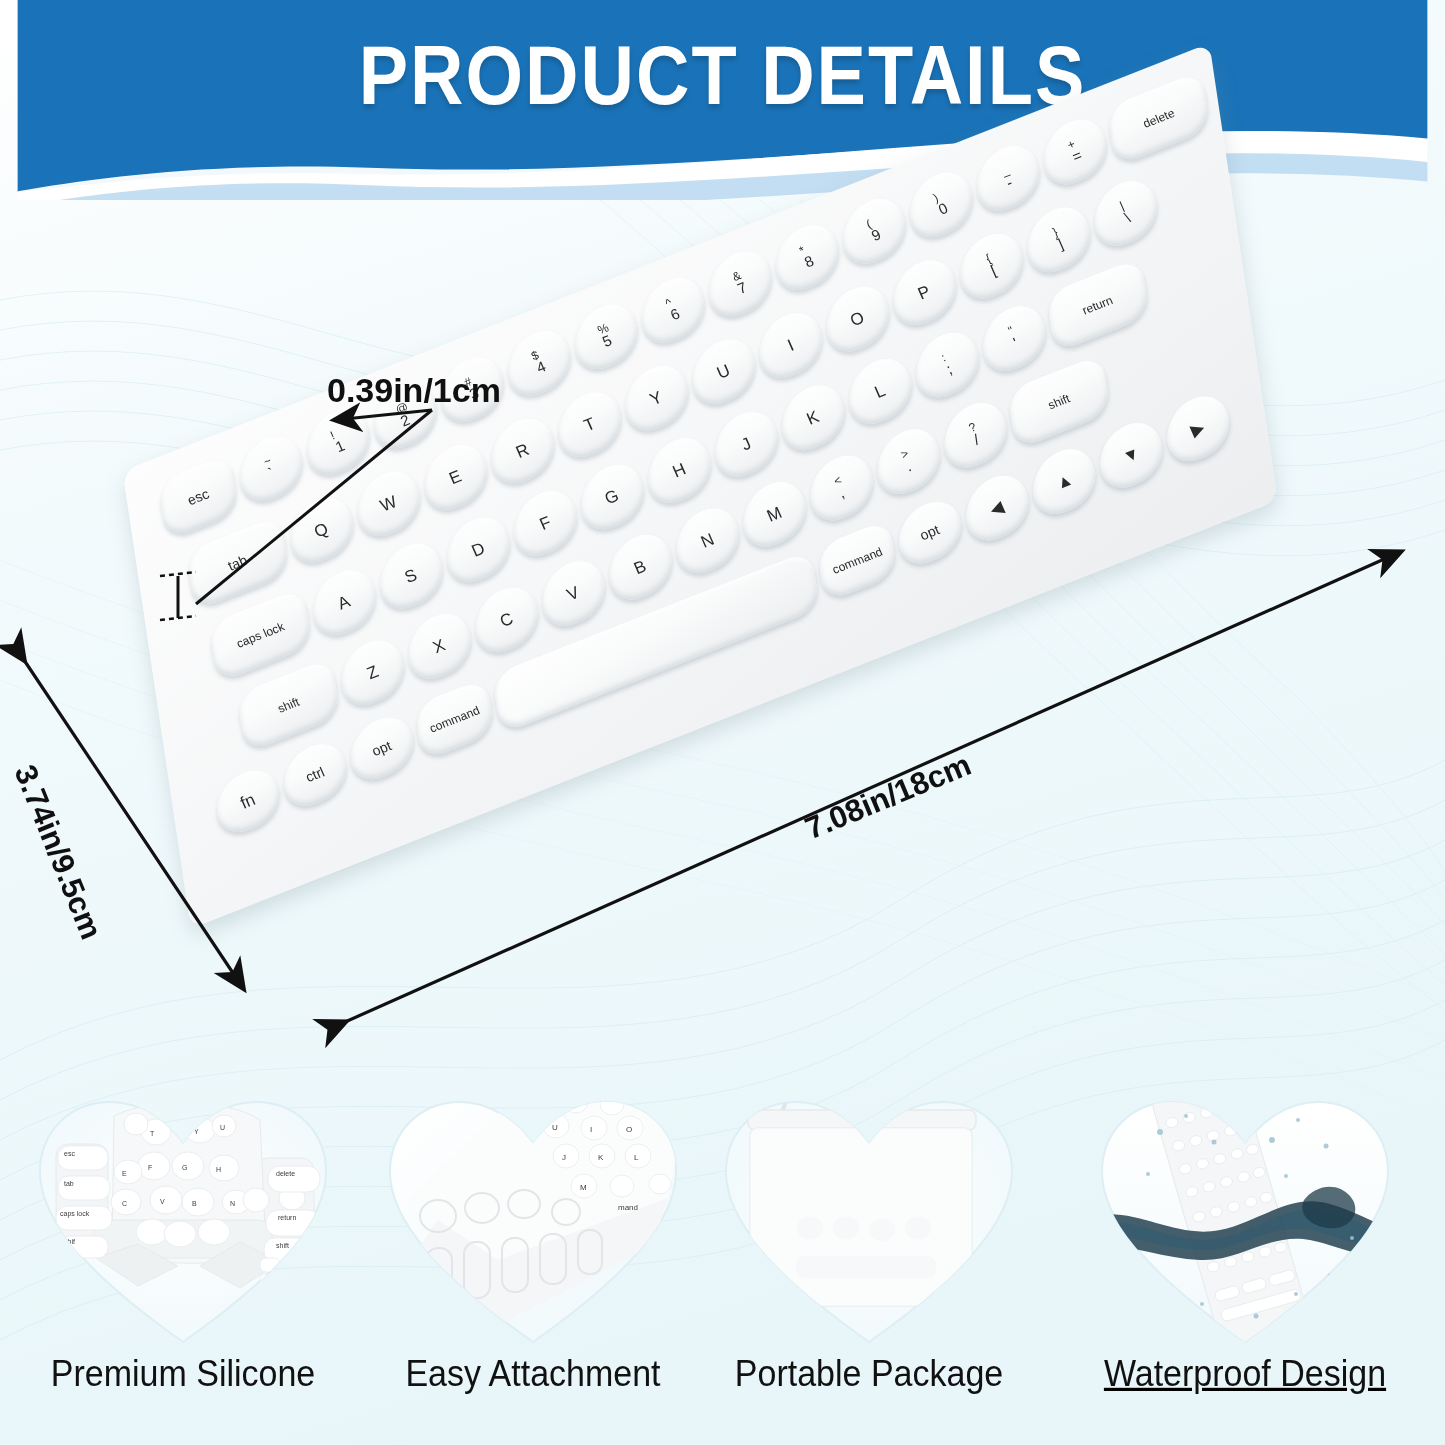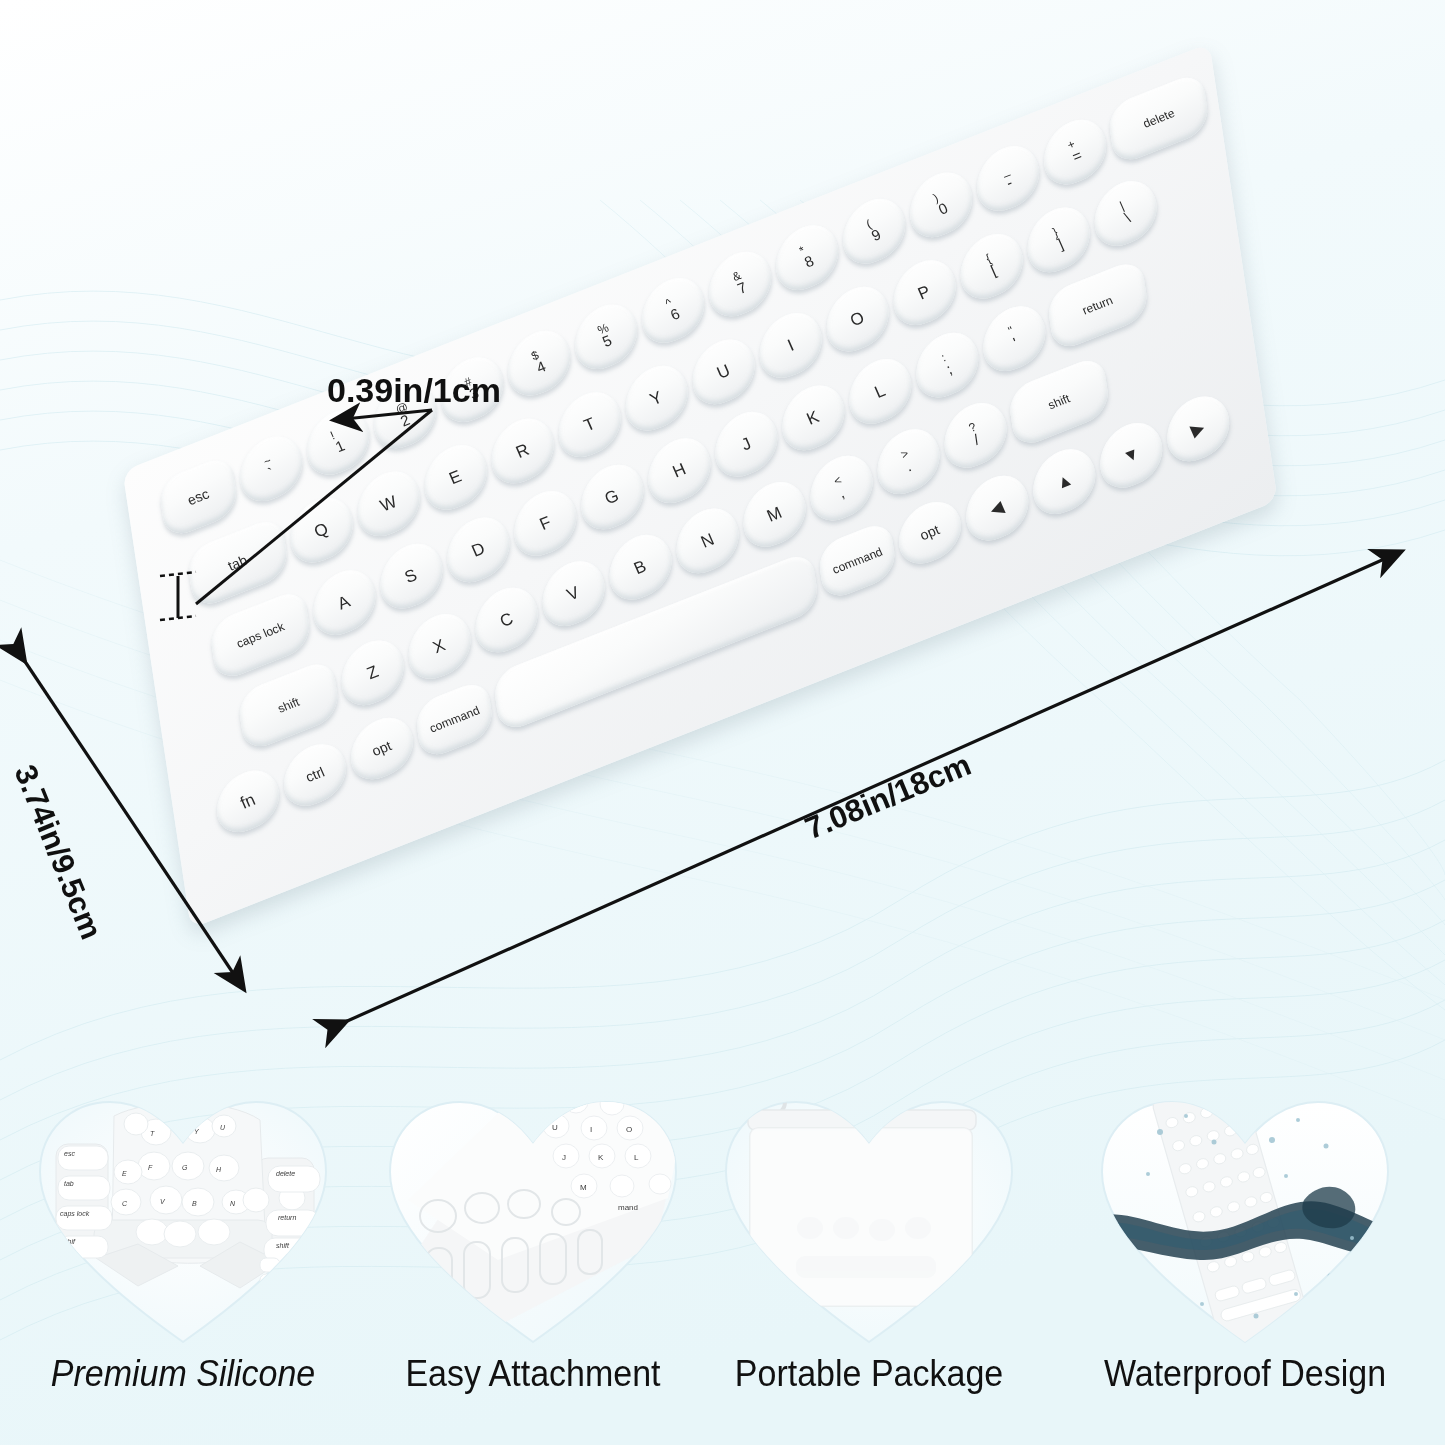--- a/index.html
+++ b/index.html
@@ -69,24 +69,24 @@
   
   .overlay{position:absolute;inset:0;pointer-events:none;}
 
   
   .features{position:absolute;left:0;top:1080px;width:1445px;height:365px;}
   .feat{position:absolute;width:330px;text-align:center;}
   .feat .heart{position:relative;width:310px;height:268px;margin:0 auto;}
   .feat .heart .clipbox{width:310px;height:268px;}
   .feat .cap{margin-top:6px;font-size:34px;color:#111;font-family:"Liberation Sans", sans-serif;
     transform:scaleY(1.06);}
-  .f1{left:18px;top:0;font-style:italic;}
+  .f1{left:18px;top:0;}
   .f2{left:368px;top:0;}
   .f3{left:704px;top:0;}
-  .f4{left:1080px;top:0;}
+  .f4{left:1080px;top:0;text-decoration:underline;}
 </style>
 </head>
 <body>
 
 <div id="stage">
 
   <div class="bg">
     <svg width="1445" height="1445" viewBox="0 0 1445 1445">
       <defs>
         <linearGradient id="bgGrad" x1="0" y1="0" x2="0.3" y2="1">
@@ -124,20 +124,29 @@
       </g>
       <g stroke="#e0f1f5" stroke-width="1" fill="none" opacity=".5">
         <path d="M0,560 C200,640 420,700 700,760 C980,820 1200,900 1445,1000"></path>
         <path d="M0,600 C200,680 420,740 700,800 C980,860 1200,940 1445,1040"></path>
         <path d="M0,640 C200,720 420,780 700,840 C980,900 1200,980 1445,1080"></path>
         <path d="M0,680 C200,760 420,820 700,880 C980,940 1200,1020 1445,1120"></path>
       </g>
     </svg>
   </div>
 
+  <div class="header">
+    <svg class="band" width="1445" height="205" viewBox="0 0 1445 205">
+      <path d="M0,0 H1445 V150 C1100,118 700,196 340,186 C190,182 80,196 0,205 Z" fill="#ffffff"></path>
+      <path d="M0,0 H1445 V142 C1100,110 700,188 340,178 C190,174 80,188 0,197 Z" fill="#1a73b8"></path>
+      <path d="M0,196 C80,182 200,166 360,172 C720,186 1110,112 1445,148 L1445,168 C1110,134 720,206 360,192 C200,186 80,200 0,212 Z" fill="#ffffff" opacity=".95"></path>
+      <path d="M0,212 C80,198 200,182 360,190 C720,206 1110,132 1445,166 L1445,186 C1110,154 720,226 360,210 C200,202 80,216 0,230 Z" fill="#bad8f0" opacity=".85"></path>
+    </svg>
+    <div class="title">PRODUCT DETAILS</div>
+  </div>
 
   <div class="kb-wrap">
     <div class="kb" id="kb">
       <div class="pad"></div>
     <div class="key wide small" style="left: 0px; top: 0px; width: 78px; height: 68px;">
           <span class="lbl">esc</span>
         </div>
         <div class="key" style="left: 84px; top: 0px; width: 66px; height: 68px;">
           <span class="lbl">
             <span class="dual">

